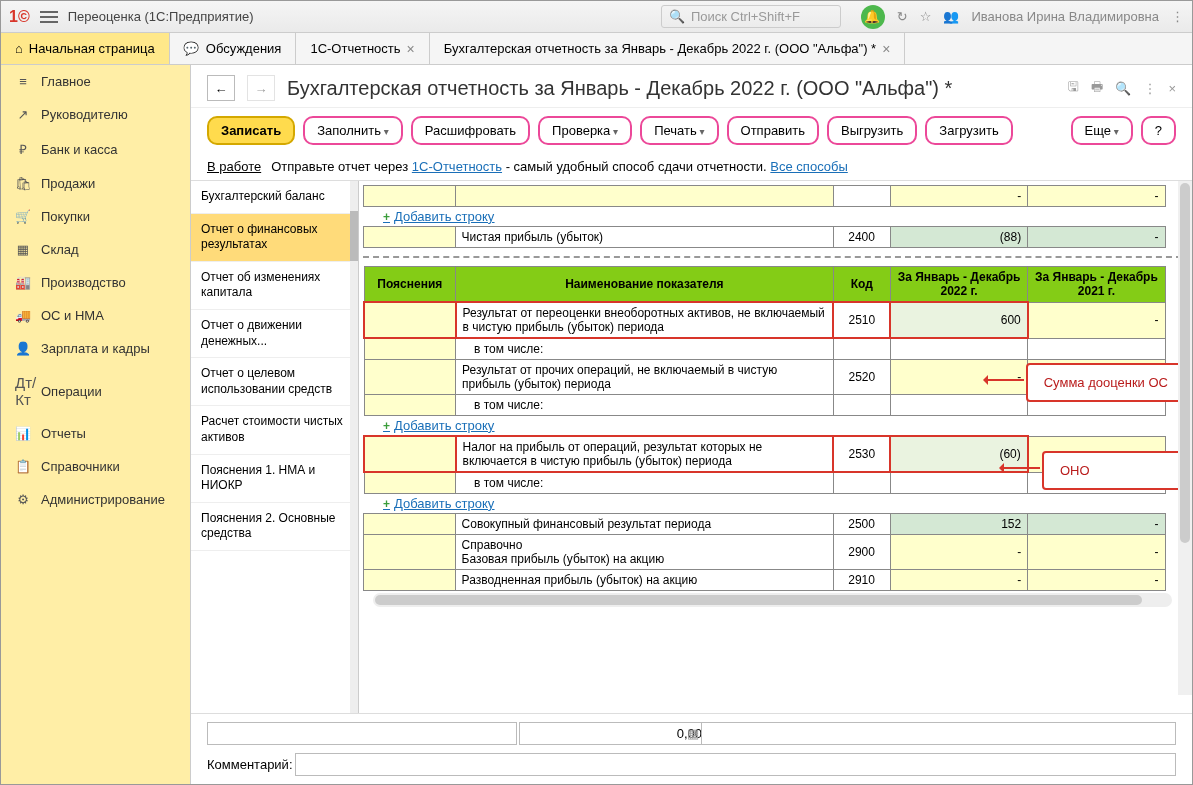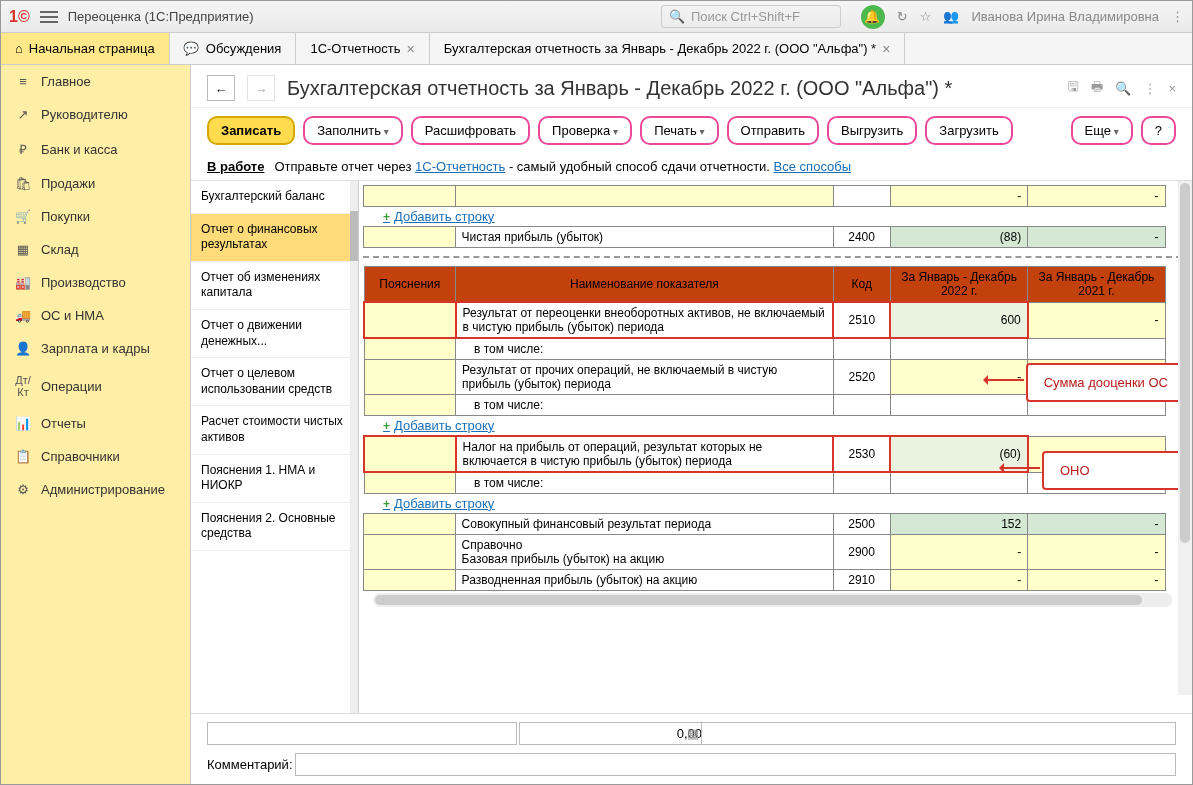--- a/index.html
+++ b/index.html
@@ -23,33 +23,33 @@
 .content{flex:1;display:flex;flex-direction:column;overflow:hidden}
 .doc-header{padding:10px 16px 6px;display:flex;align-items:center;gap:12px;border-bottom:1px solid #eee}
 .arrow-btn{width:28px;height:26px;border:1px solid #bbb;background:#fff;display:flex;align-items:center;justify-content:center;cursor:pointer}
 .doc-title{font-size:20px;color:#333}
 .header-icons{margin-left:auto;display:flex;gap:12px;color:#999;align-items:center}
 .toolbar{padding:8px 16px;display:flex;gap:8px;flex-wrap:wrap;align-items:center}
 .btn{padding:5px 12px;border:2px solid #ec4899;background:#fff;cursor:pointer;border-radius:10px}
 .btn-yellow{background:#ffdb4d;border-color:#d4a800;font-weight:bold}
 .btn-drop::after{content:" ▾";color:#666;font-size:10px}
 .status-line{padding:6px 16px;border-bottom:1px solid #ddd;display:flex;gap:10px;align-items:center}
-.status-label{font-weight:bold;text-decoration:underline}
+.status-label{font-weight:normal;text-decoration:underline}
 .link{color:#1a6fb8;text-decoration:underline;cursor:pointer}
 .body-row{flex:1;display:flex;overflow:hidden}
 .sub-nav{width:168px;border-right:1px solid #ccc;overflow-y:auto;position:relative}
 .sub-nav-item{padding:8px 10px;border-bottom:1px solid #eee;cursor:pointer;font-size:12px;line-height:1.3}
 .sub-nav-item.active{background:#ffdb7a}
 .scroll-indicator{position:absolute;right:0;top:0;bottom:0;width:8px;background:#eee}
 .scroll-thumb{position:absolute;right:0;top:30px;width:8px;height:50px;background:#bbb}
 .sheet-area{flex:1;overflow:auto;padding:4px 10px 4px 4px;position:relative}
 .form-no{text-align:right;font-size:11px;color:#333;padding:4px 110px 4px 0}
 table.grid{border-collapse:collapse;width:98%}
 .grid td,.grid th{border:1px solid #888;padding:3px 6px;font-size:12px;vertical-align:middle}
-.grid th{text-align:center;font-weight:normal;background:#c2410c}
+.grid th{text-align:center;font-weight:bold;background:#84cc16}
 .col-expl{width:80px;background:#ffffcc}
 .col-name{width:330px}
 .col-code{width:50px;text-align:center}
 .col-v1{width:120px;text-align:right}
 .col-v2{width:120px;text-align:right}
 .yellow-cell{background:#ffffcc}
 .green-cell{background:#d4e8d4}
 .lightgreen-cell{background:#eaf3e0}
 .add-row{color:#1a6fb8;text-decoration:underline;font-size:12px;padding:2px 0 2px 20px}
 .add-row::before{content:"+";color:#3a9d3a;font-weight:bold;margin-right:4px}
@@ -145,21 +145,21 @@
       </div>
     <div class="nav-item">
         <span class="nav-icon">🚚</span>
         <span>ОС и НМА</span>
       </div>
     <div class="nav-item">
         <span class="nav-icon">👤</span>
         <span>Зарплата и кадры</span>
       </div>
     <div class="nav-item">
-        <span class="nav-icon" style="font-size:11px">Дт/Кт</span>
+        <span class="nav-icon" style="font-size:15px">Дт/Кт</span>
         <span>Операции</span>
       </div>
     <div class="nav-item">
         <span class="nav-icon">📊</span>
         <span>Отчеты</span>
       </div>
     <div class="nav-item">
         <span class="nav-icon">📋</span>
         <span>Справочники</span>
       </div>

